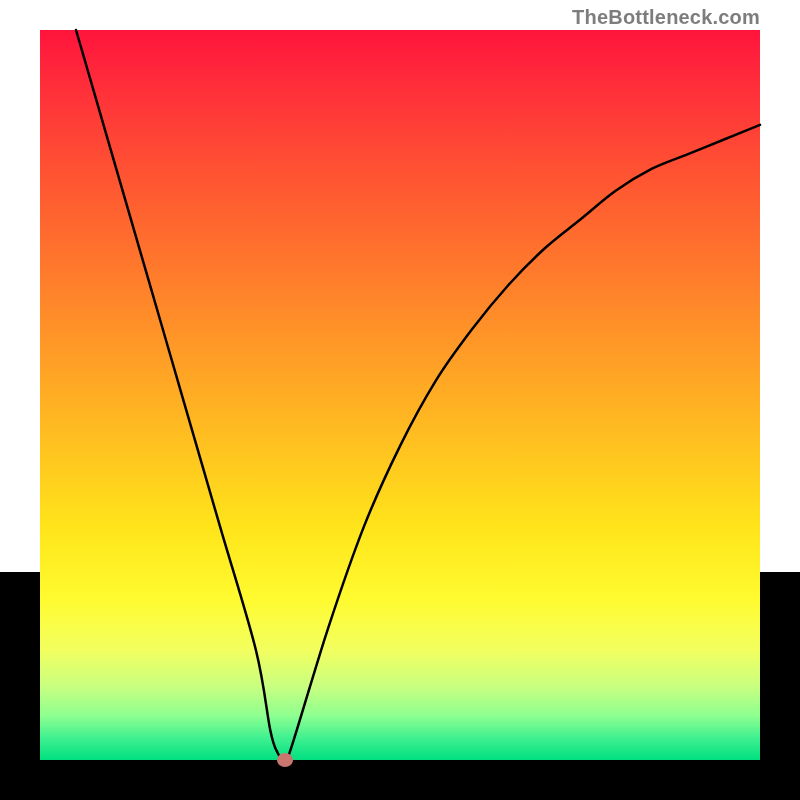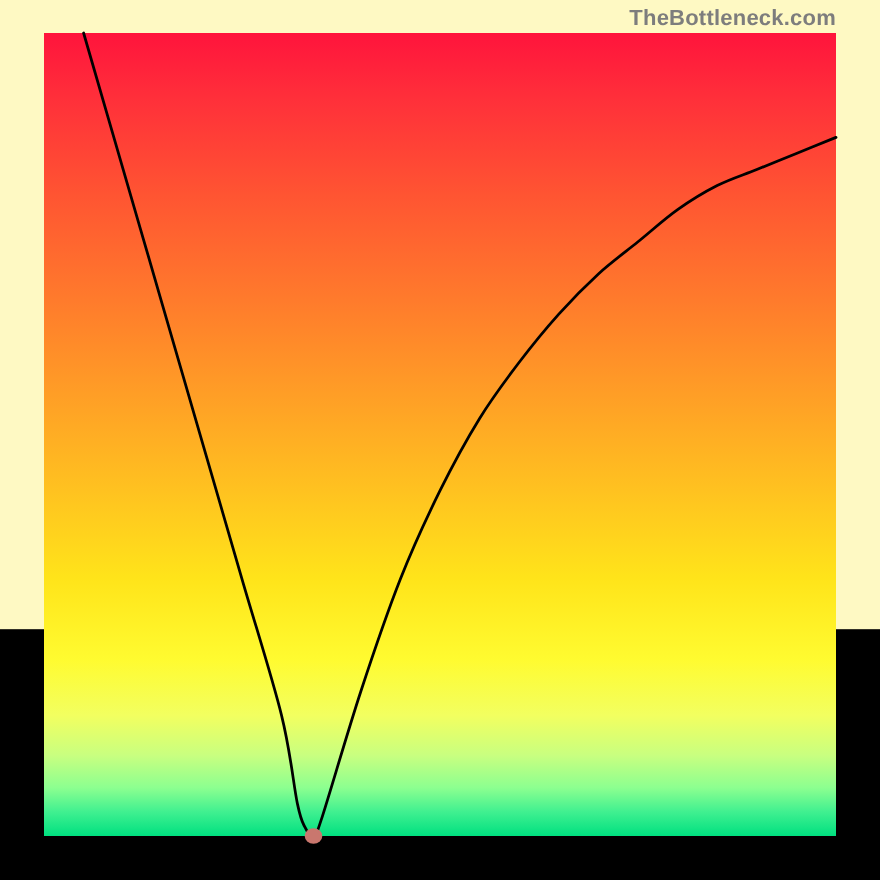--- a/index.html
+++ b/index.html
@@ -7,21 +7,21 @@
     padding: 0;
     width: 800px;
     height: 800px;
     background: #000;
     overflow: hidden;
   }
   .frame {
     position: relative;
     width: 800px;
     height: 572px;
-    background: #fef9c3;
+    background: #ffffff;
   }
   .plot-area {
     position: absolute;
     left: 40px;
     top: 30px;
     width: 720px;
     height: 730px;
     
     background: linear-gradient(to bottom,
       #ff143c 0%,

